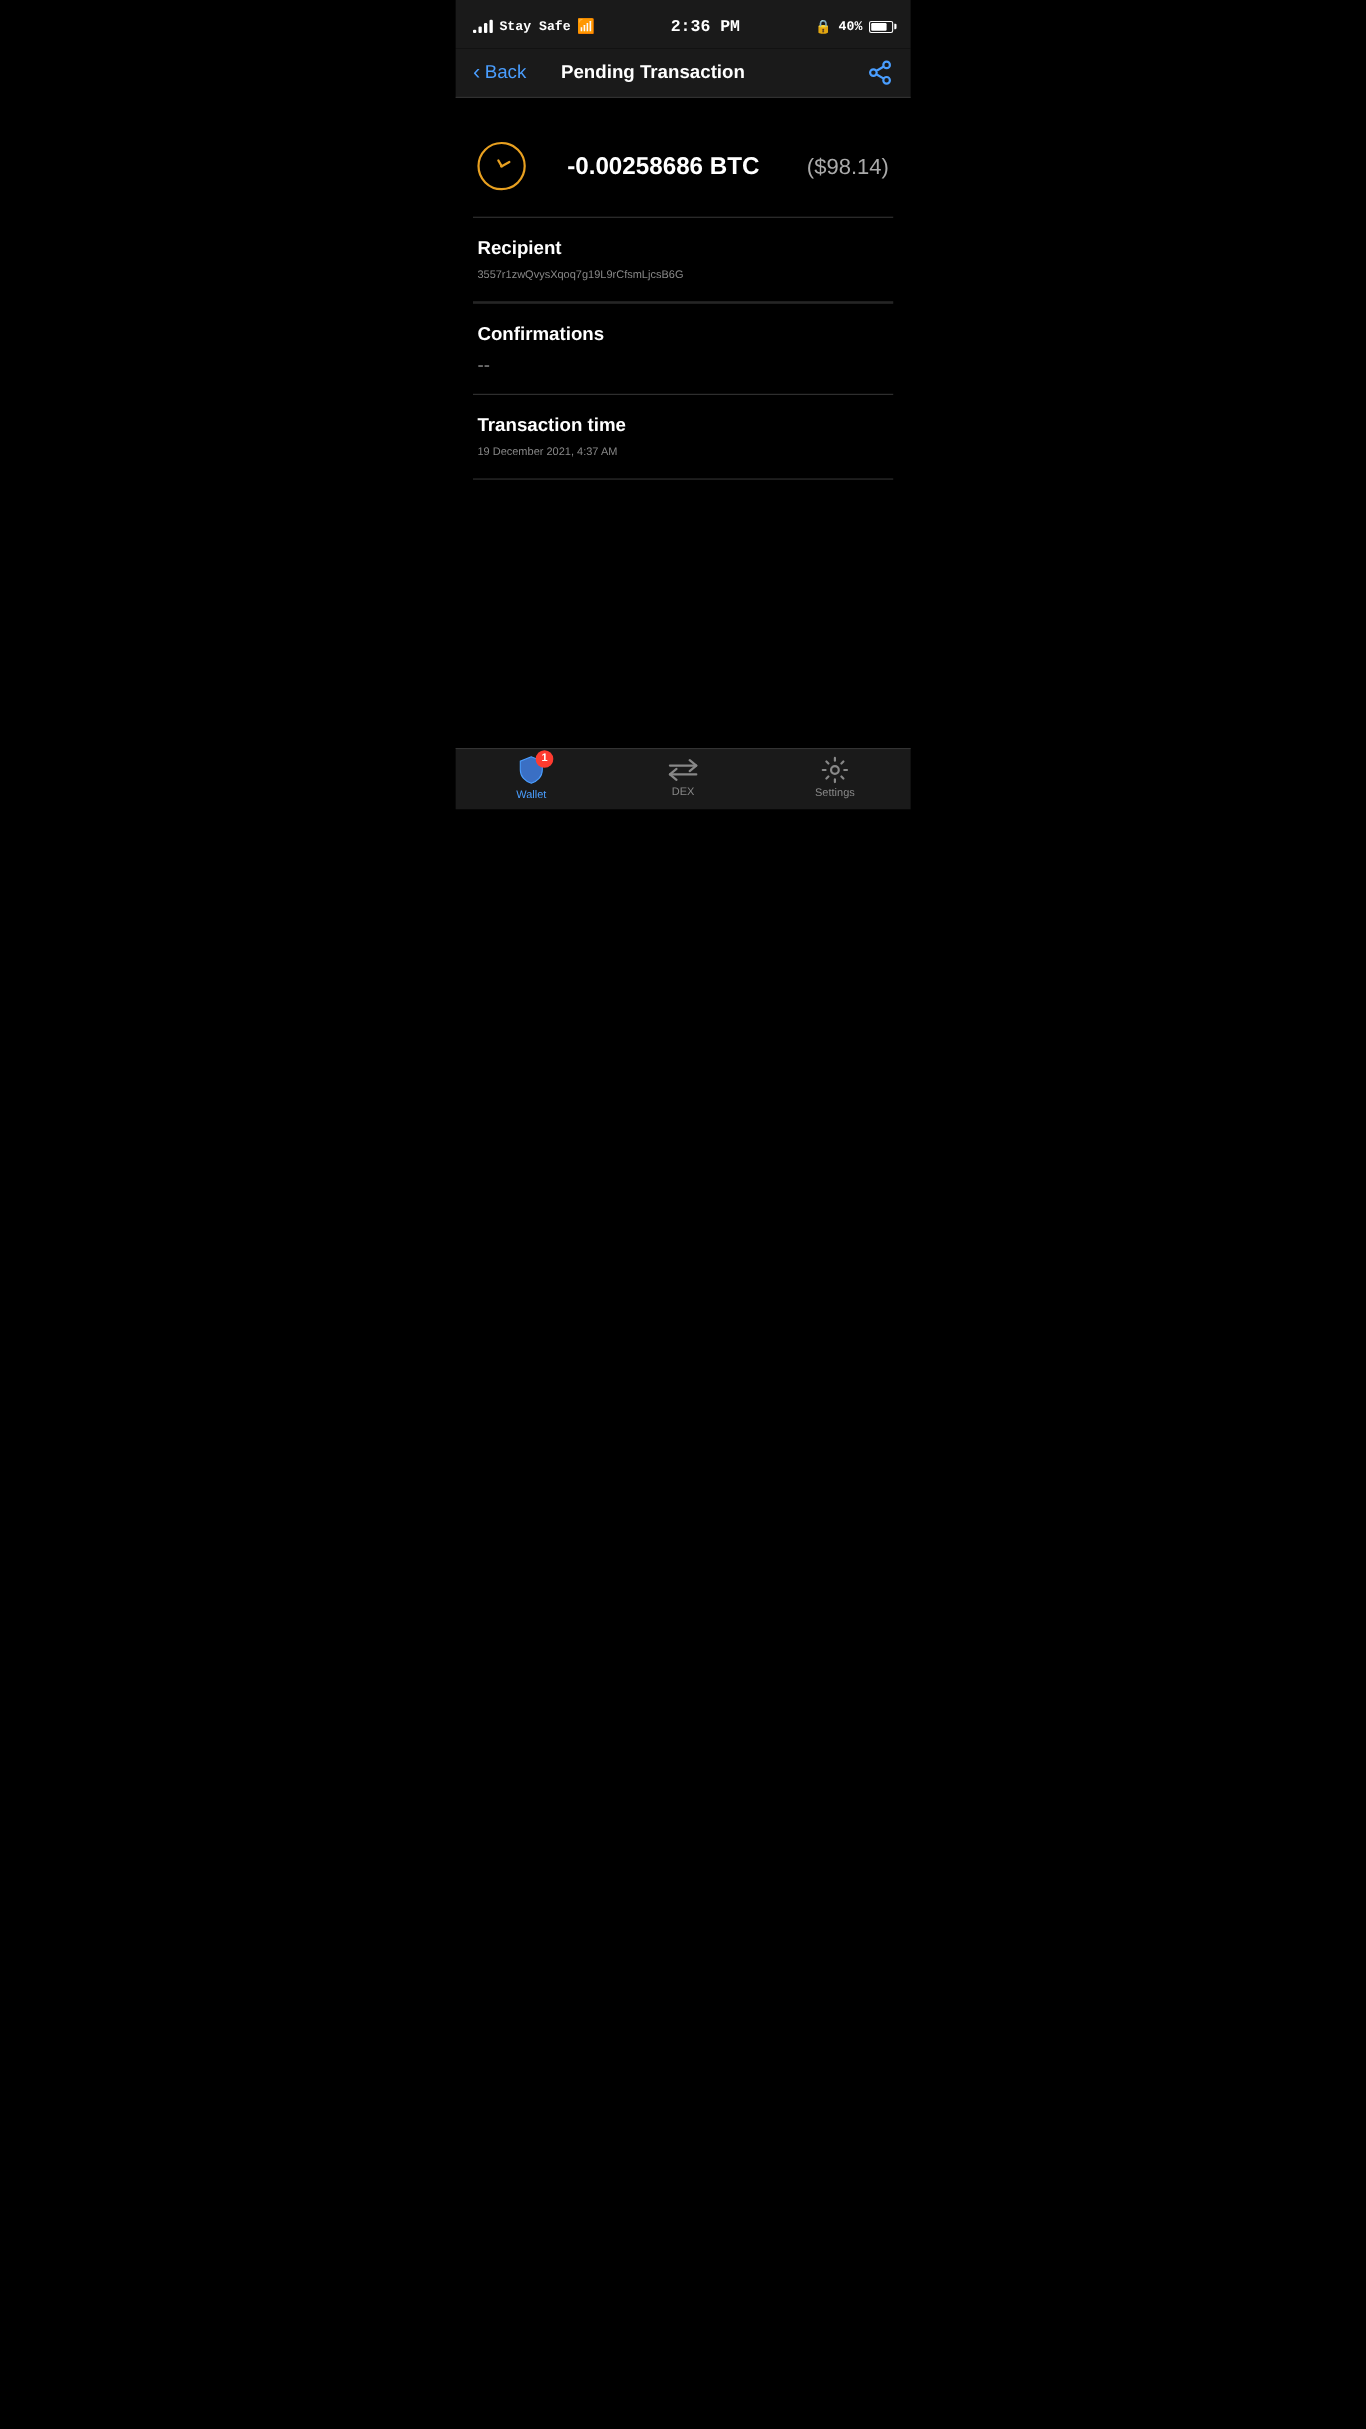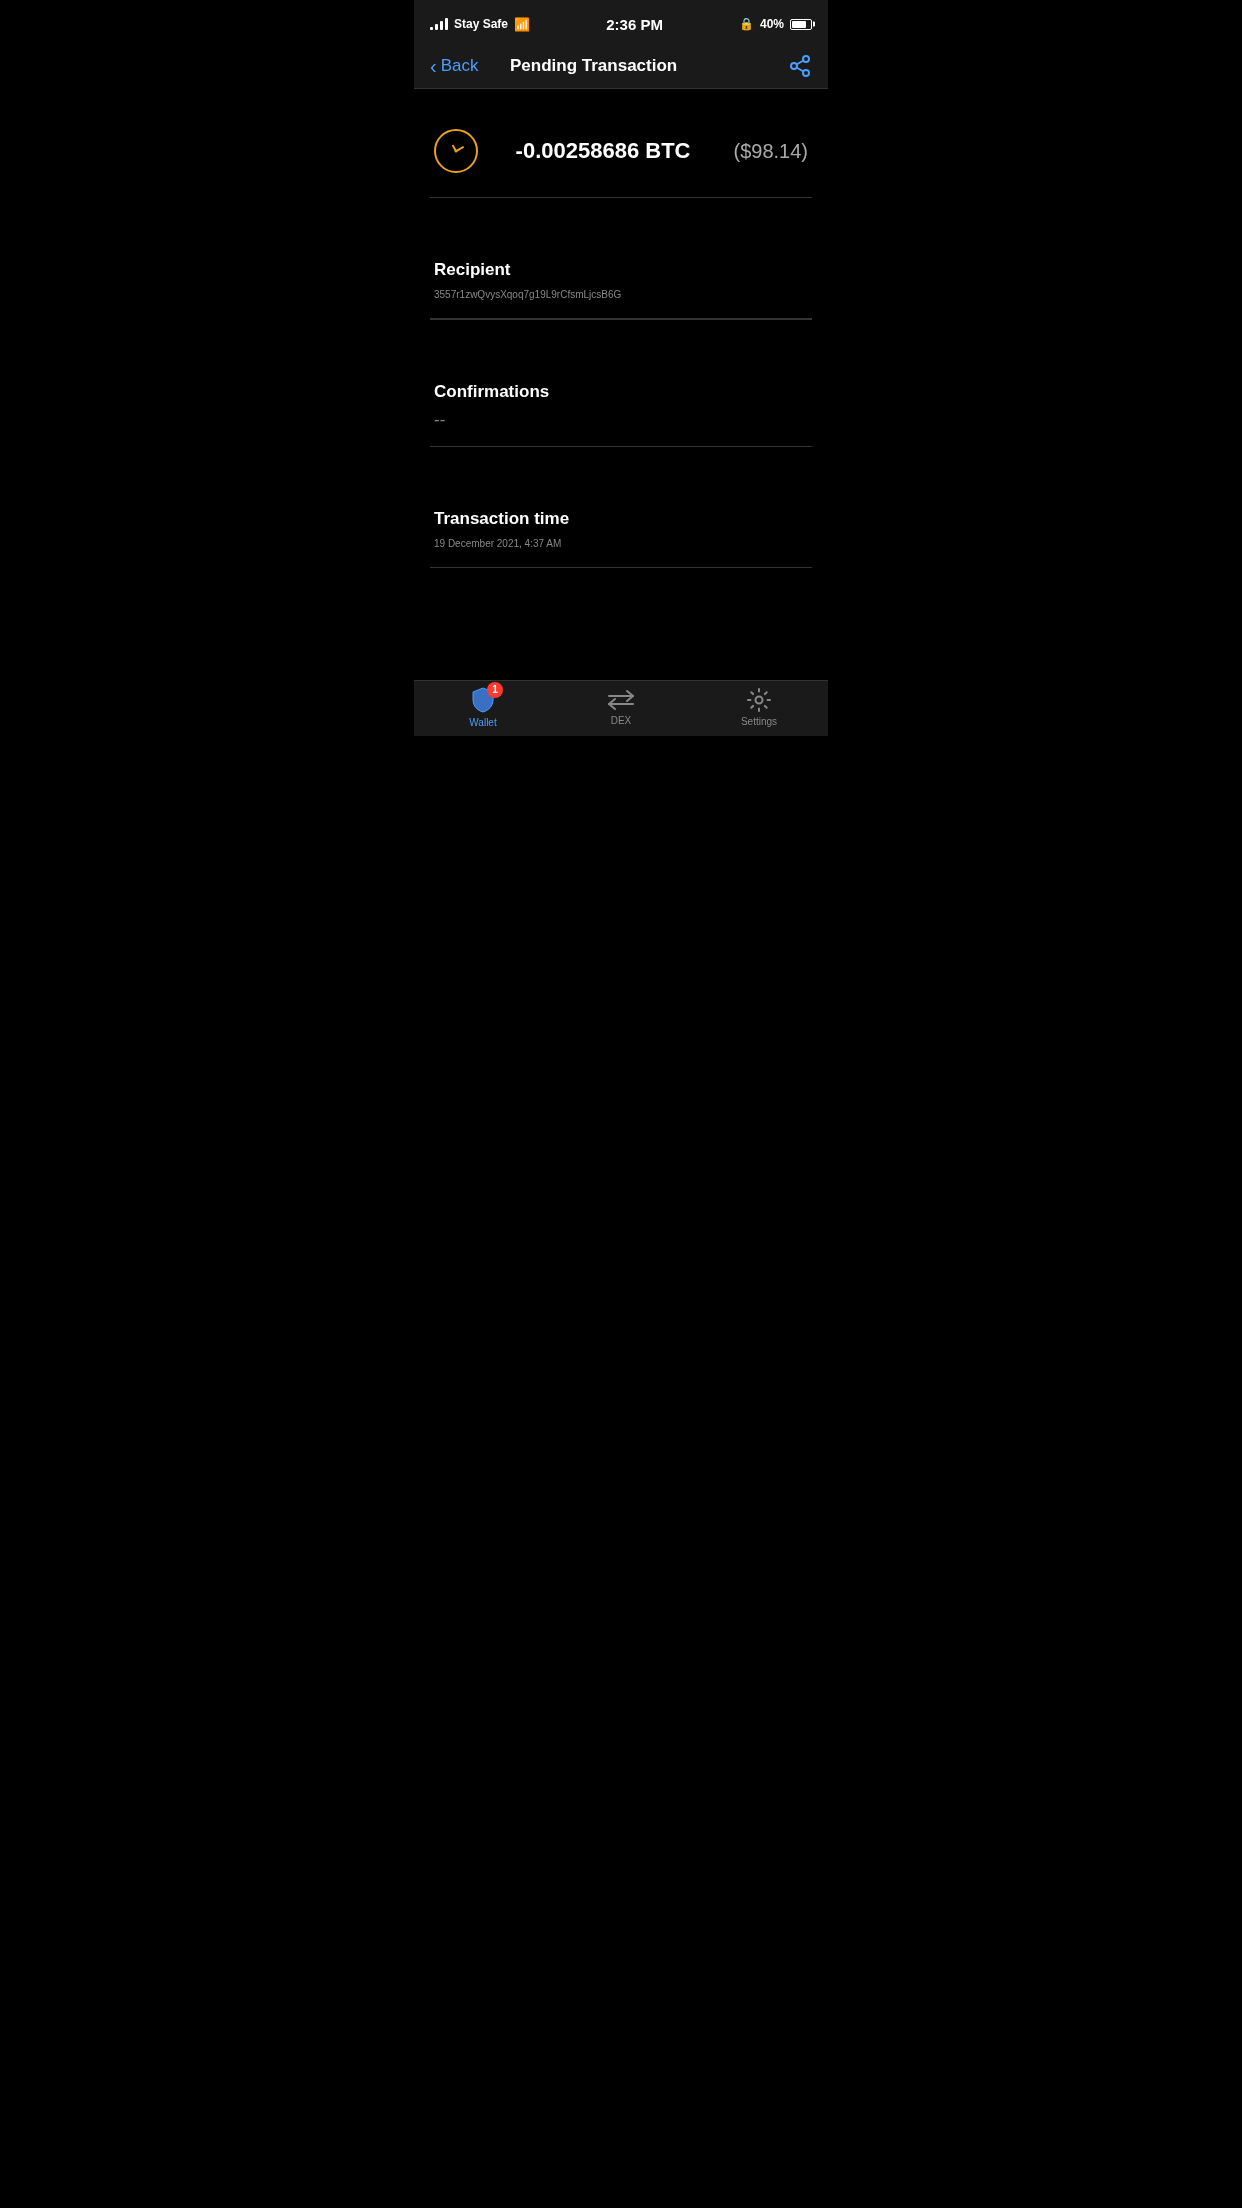--- a/index.html
+++ b/index.html
@@ -21,20 +21,21 @@
     }
 
     
     .status-bar {
       display: flex;
       justify-content: space-between;
       align-items: center;
       padding: 8px 16px 4px;
       height: 44px;
       background-color: #1a1a1a;
+      font-family: Liberation Mono, monospace;
     }
 
     .status-left {
       display: flex;
       align-items: center;
       gap: 6px;
       font-size: 12px;
       font-weight: 600;
     }
 
@@ -247,21 +248,20 @@
     }
 
     .detail-label {
       font-size: 17px;
       font-weight: 600;
       color: #fff;
       margin-bottom: 8px;
       display: flex;
       align-items: center;
       gap: 8px;
-      margin-top: 44px;
     }
 
     .info-icon {
       width: 20px;
       height: 20px;
       background: #555;
       border-radius: 50%;
       display: flex;
       align-items: center;
       justify-content: center;

